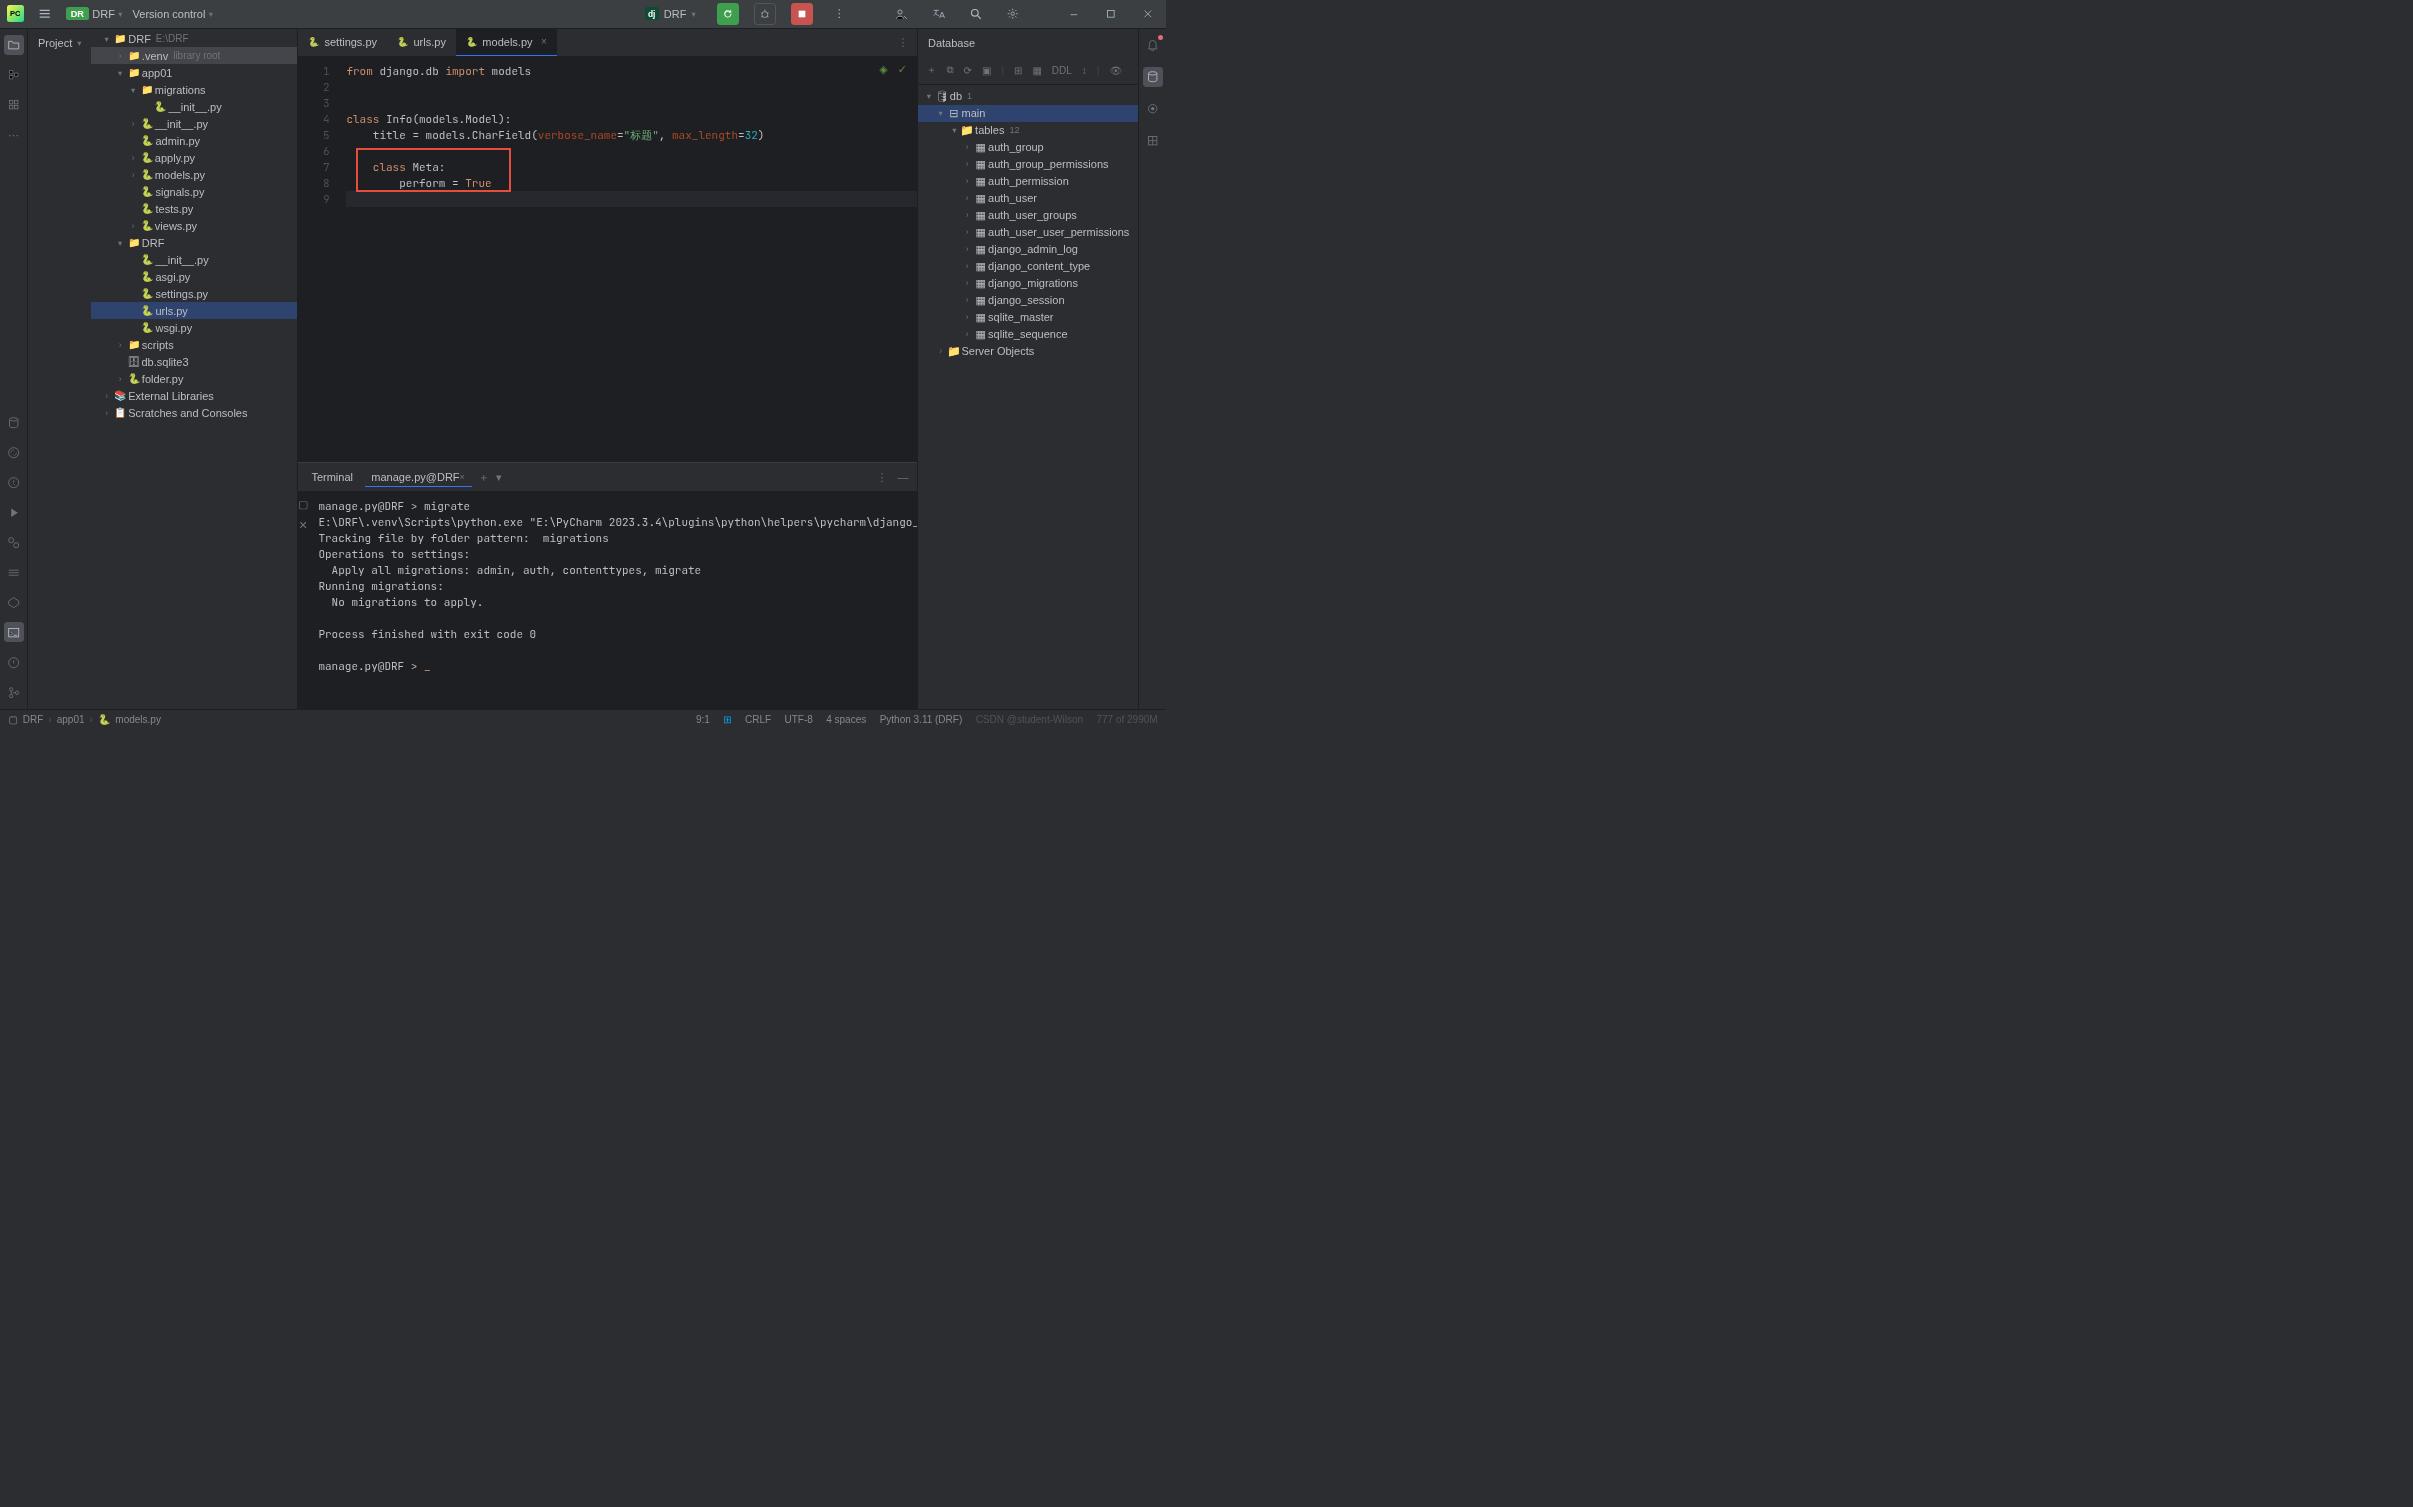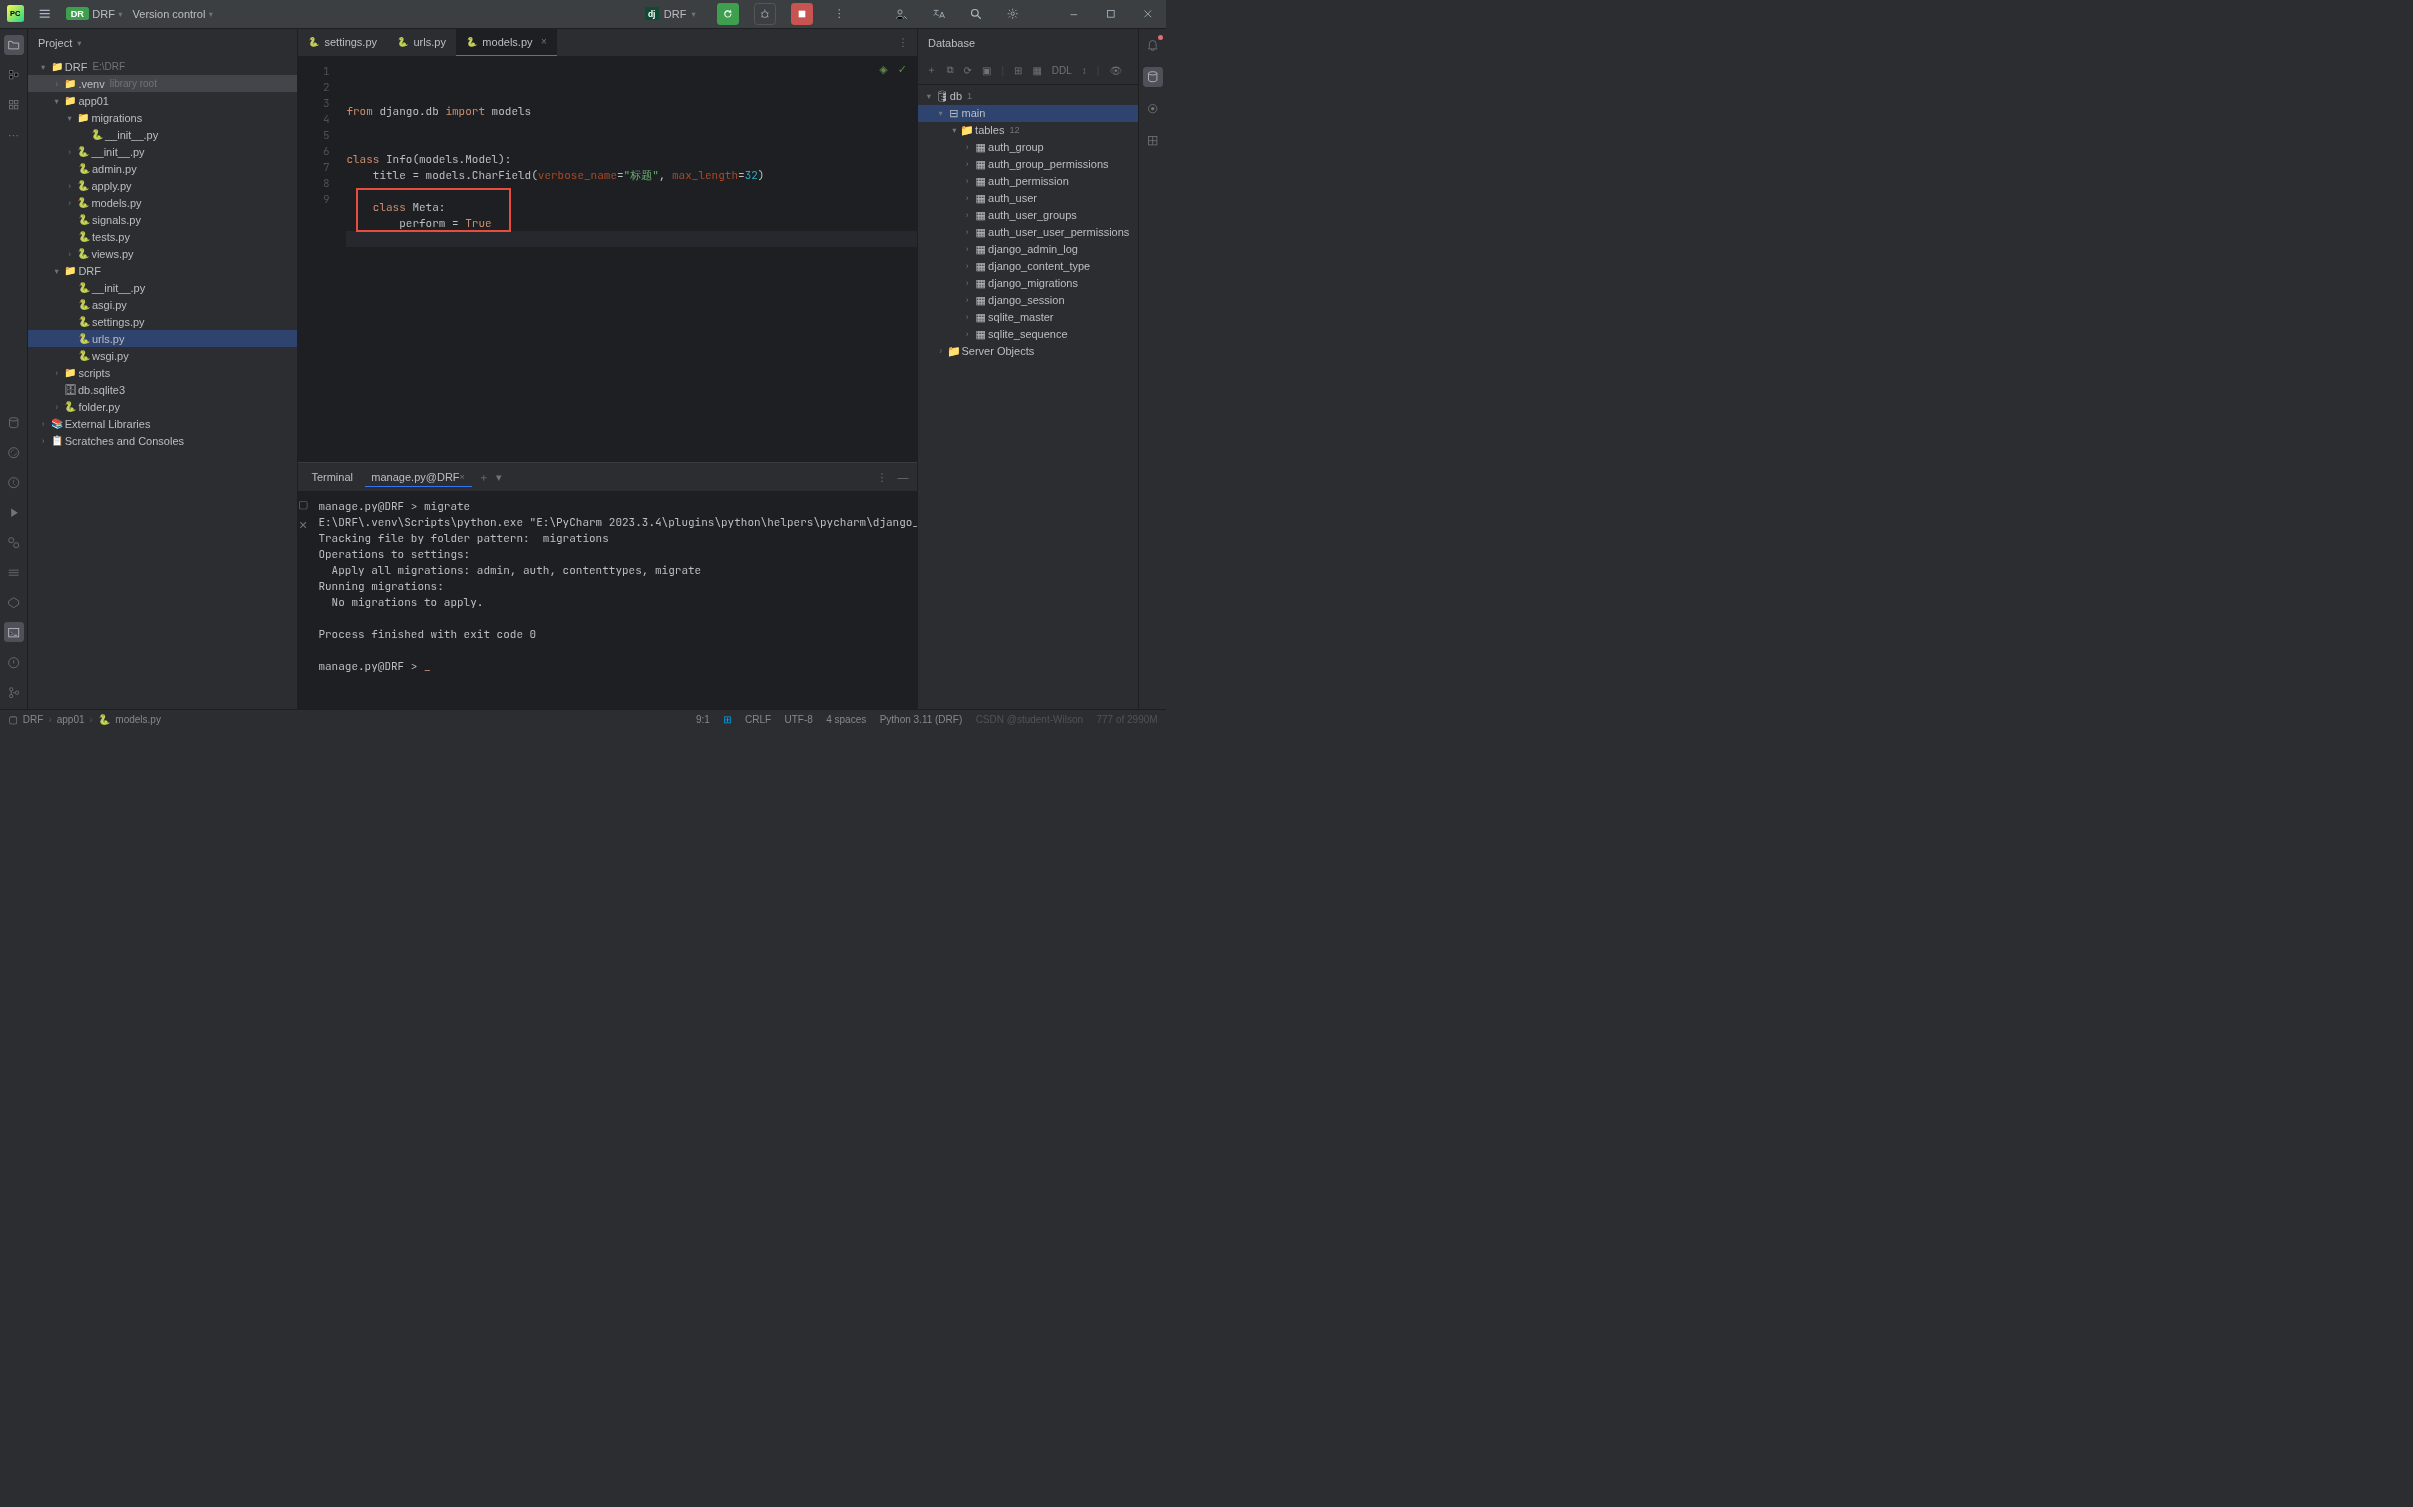--- a/index.html
+++ b/index.html
@@ -40,21 +40,21 @@
 
 .main { flex: 1; display: flex; overflow: hidden; }
 
 
 .left-strip { width: 28px; background: #2b2d30; border-right: 0.8px solid #1e1f22; display:flex; flex-direction:column; align-items:center; padding-top:6.7px; gap:10px;}
 .left-strip-bottom { margin-top:auto; display:flex; flex-direction:column; align-items:center; gap:10px; padding-bottom:6.7px;}
 .strip-icon { width:20px; height:20px; display:flex; align-items:center; justify-content:center; color:#6f737a; cursor:pointer; border-radius:3.4px;}
 .strip-icon.active { background:#4e5157; color:#bcbec4;}
 
 
-.project-panel { width: 270px; background: #2b2d30; border-right: 0.8px solid #1e1f22; display:flex; flex-direction:column;}
+.project-panel { width: 270px; background: #2b2d30; border-right: 0.8px solid #1e1f22; display:flex; }
 .panel-header { height: 28px; display:flex; align-items:center; padding: 0 10px; font-weight: 500; gap:5px;}
 .tree { flex:1; overflow:auto; padding: 1.7px 0;}
 .tree-row { height: 17px; display:flex; align-items:center; padding-left: 0; cursor:pointer; white-space:nowrap;}
 .tree-row.selected { background: #2e436e;}
 .tree-row.highlight { background: #43454a;}
 .tree-indent { display:inline-block; }
 .tree-chev { width:13.4px; text-align:center; font-size:8.4px; color:#6f737a;}
 .tree-icon { width:15px; display:inline-flex; align-items:center; justify-content:center; font-size:10px;}
 .tree-label { color:#bcbec4;}
 .tree-hint { color:#6f737a; margin-left:5px; font-size:10px;}
@@ -455,21 +455,21 @@
         <div class="gutter-line">1</div>
           <div class="gutter-line">2</div>
           <div class="gutter-line">3</div>
         <div class="gutter-line">4</div>
           <div class="gutter-line">5</div>
           <div class="gutter-line">6</div>
         <div class="gutter-line">7</div>
           <div class="gutter-line">8</div>
           <div class="gutter-line">9</div>
       </div>
-      <div class="code" style="position:relative;flex:1;margin-top:40px;">
+      <div class="code" style="position:relative;flex:1;">
         <div class="code-line"><span class="kw">from</span><span class="name"> django.db </span><span class="kw">import</span><span class="name"> models</span></div>
         <div class="code-line"></div>
         <div class="code-line"></div>
         <div class="code-line"><span class="kw">class</span><span class="name"> Info(models.Model):</span></div>
         <div class="code-line"><span class="name">    title = models.CharField(</span><span class="param">verbose_name</span><span class="name">=</span><span class="str">"标题"</span><span class="name">, </span><span class="param">max_length</span><span class="name">=</span><span class="num">32</span><span class="name">)</span></div>
         <div class="code-line"></div>
         <div class="code-line"><span>    </span><span class="kw">class</span><span class="name"> Meta:</span></div>
         <div class="code-line"><span class="name">        perform = </span><span class="kw">True</span></div>
         <div class="code-line caret-line"></div>
         <div class="red-box" style="top:91px;left:18.4px;width:155px;height:44px;"></div>

